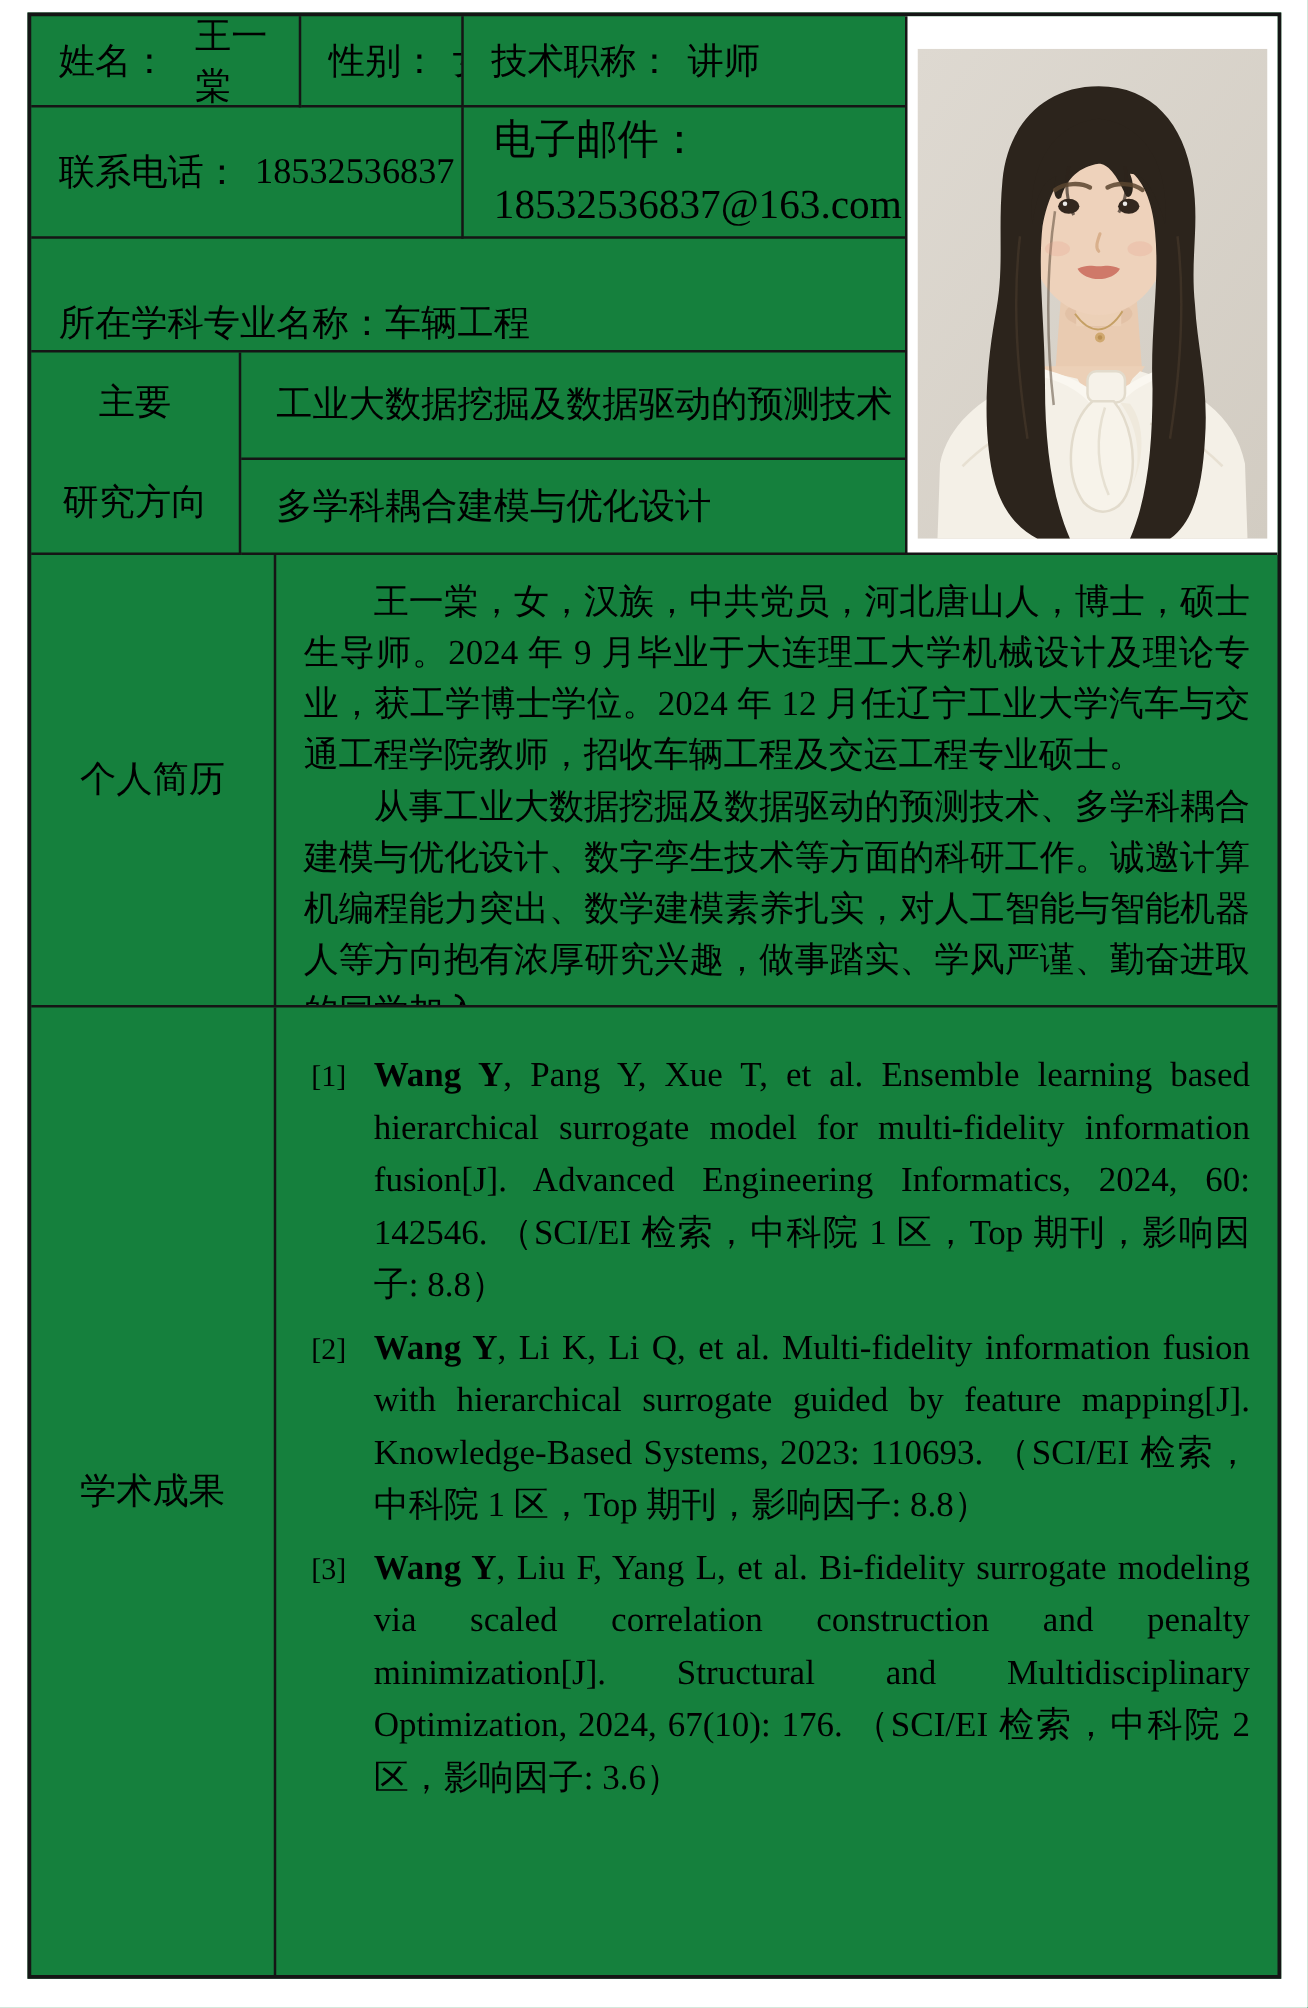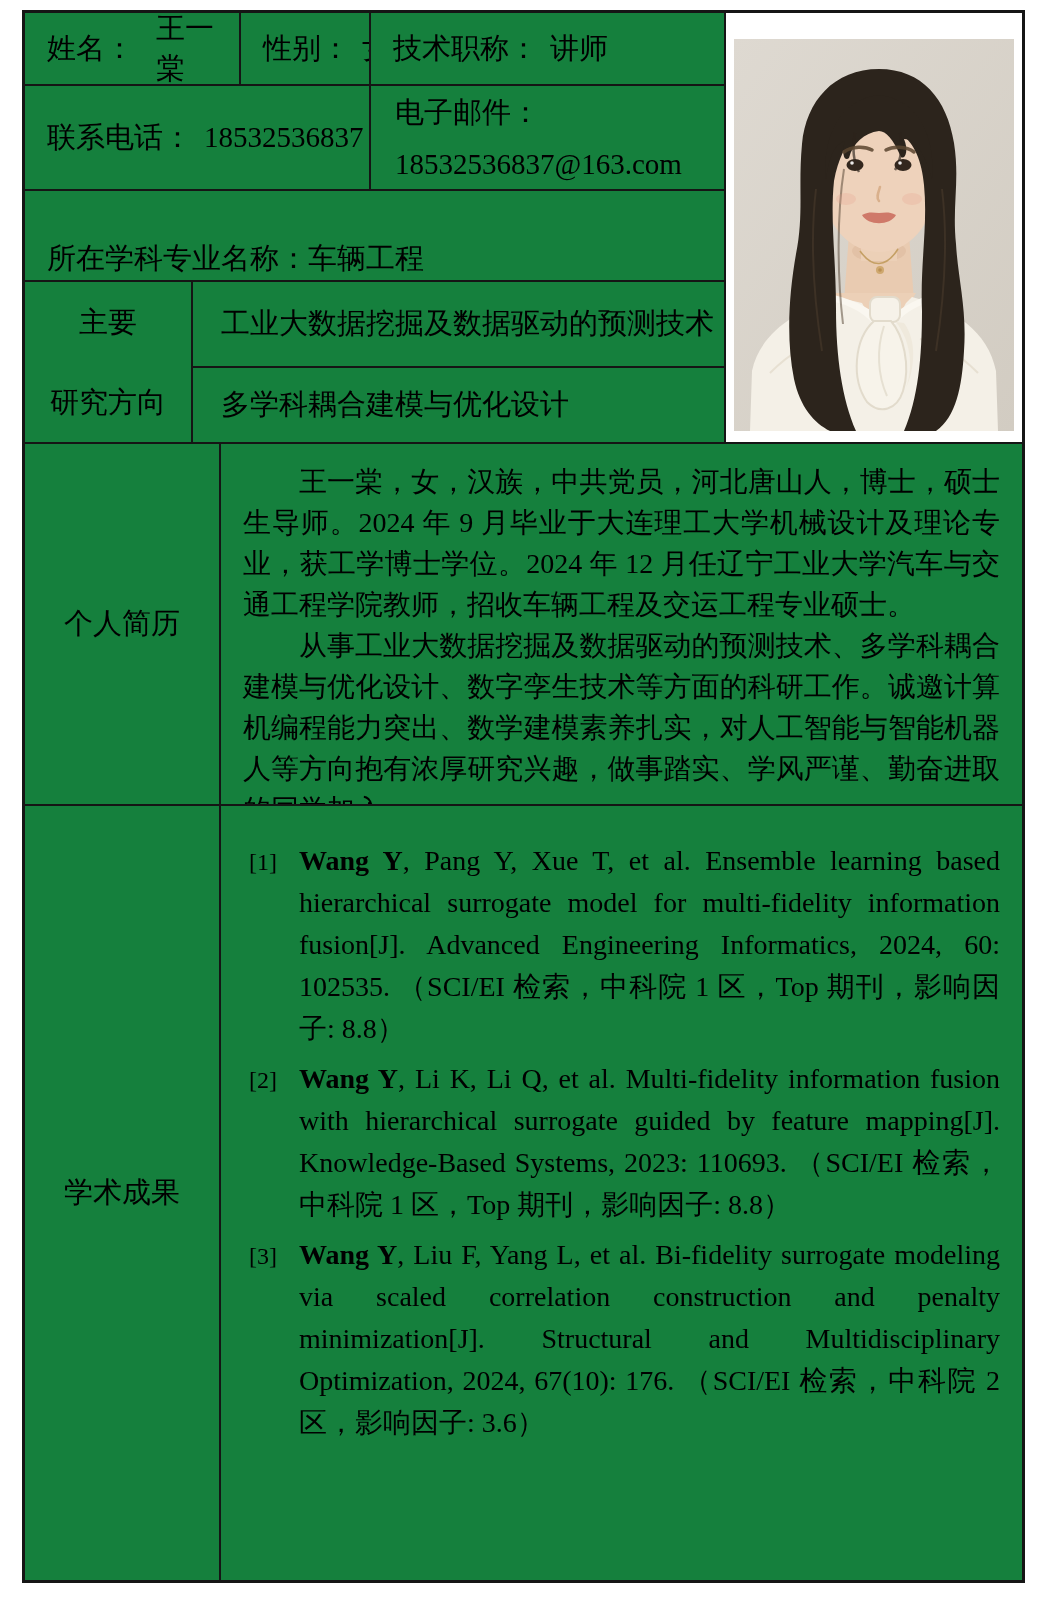--- a/index.html
+++ b/index.html
@@ -21,21 +21,21 @@
   .r45{height:174px;}
   .fcell{display:flex;align-items:center;padding-left:22px;font-size:29px;}
   .lab{white-space:nowrap;}
   .gap12{margin-right:12px;}
   .gap22{margin-right:22px;}
   .c-name{width:216px;}
   .c-gender{width:130px;}
   .c-title{flex:1;}
   .c-phone{width:346px;}
   .c-email{flex:1;display:flex;flex-direction:column;justify-content:center;
-           padding-left:24px;font-size:29px;line-height:52px;}
+           padding-left:24px;font-size:33px;line-height:52px;}
   .c-disc{flex:1;}
   .rlabel{width:168px;display:flex;flex-direction:column;align-items:center;justify-content:center;
           font-size:29px;line-height:80px;text-align:center;}
   .rdirs{flex:1;display:flex;flex-direction:column;}
   .rd{display:flex;align-items:center;padding-left:28px;font-size:29px;}
   .rd1{height:86px;}
   .rd2{flex:1;}
 
   
   .photocell{flex:1;border-left:2px solid #151515;border-bottom:2px solid #151515;
@@ -166,21 +166,21 @@
         <p>王一棠，女，汉族，中共党员，河北唐山人，博士，硕士生导师。2024 年 9 月毕业于大连理工大学机械设计及理论专业，获工学博士学位。2024 年 12 月任辽宁工业大学汽车与交通工程学院教师，招收车辆工程及交运工程专业硕士。</p>
         <p>从事工业大数据挖掘及数据驱动的预测技术、多学科耦合建模与优化设计、数字孪生技术等方面的科研工作。诚邀计算机编程能力突出、数学建模素养扎实，对人工智能与智能机器人等方向抱有浓厚研究兴趣，做事踏实、学风严谨、勤奋进取的同学加入。</p>
       </div>
     </div>
 
     <div class="row achrow">
       <div class="cell seclabel bdr">学术成果</div>
       <div class="cell ach-content">
         <div class="pubs">
           <div class="pub">
-            <span class="idx">[1]</span><b>Wang Y</b><span>, Pang Y, Xue T, et al. Ensemble learning based hierarchical surrogate model for multi-fidelity information fusion[J]. Advanced Engineering Informatics, 2024, 60: 102535. （SCI/EI 检索，中科院 1 区，Top 期刊，影响因子: 8.8）</span>
+            <span class="idx">[1]</span><b>Wang Y</b><span>, Pang Y, Xue T, et al. Ensemble learning based hierarchical surrogate model for multi-fidelity information fusion[J]. Advanced Engineering Informatics, 2024, 60: 142546. （SCI/EI 检索，中科院 1 区，Top 期刊，影响因子: 8.8）</span>
           </div>
           <div class="pub">
             <span class="idx">[2]</span><b>Wang Y</b><span>, Li K, Li Q, et al. Multi-fidelity information fusion with hierarchical surrogate guided by feature mapping[J]. Knowledge-Based Systems, 2023: 110693. （SCI/EI 检索，中科院 1 区，Top 期刊，影响因子: 8.8）</span>
           </div>
           <div class="pub">
             <span class="idx">[3]</span><b>Wang Y</b><span>, Liu F, Yang L, et al. Bi-fidelity surrogate modeling via scaled correlation construction and penalty minimization[J]. Structural and Multidisciplinary Optimization, 2024, 67(10): 176. （SCI/EI 检索，中科院 2 区，影响因子: 3.6）</span>
           </div>
         </div>
       </div>
     </div>

